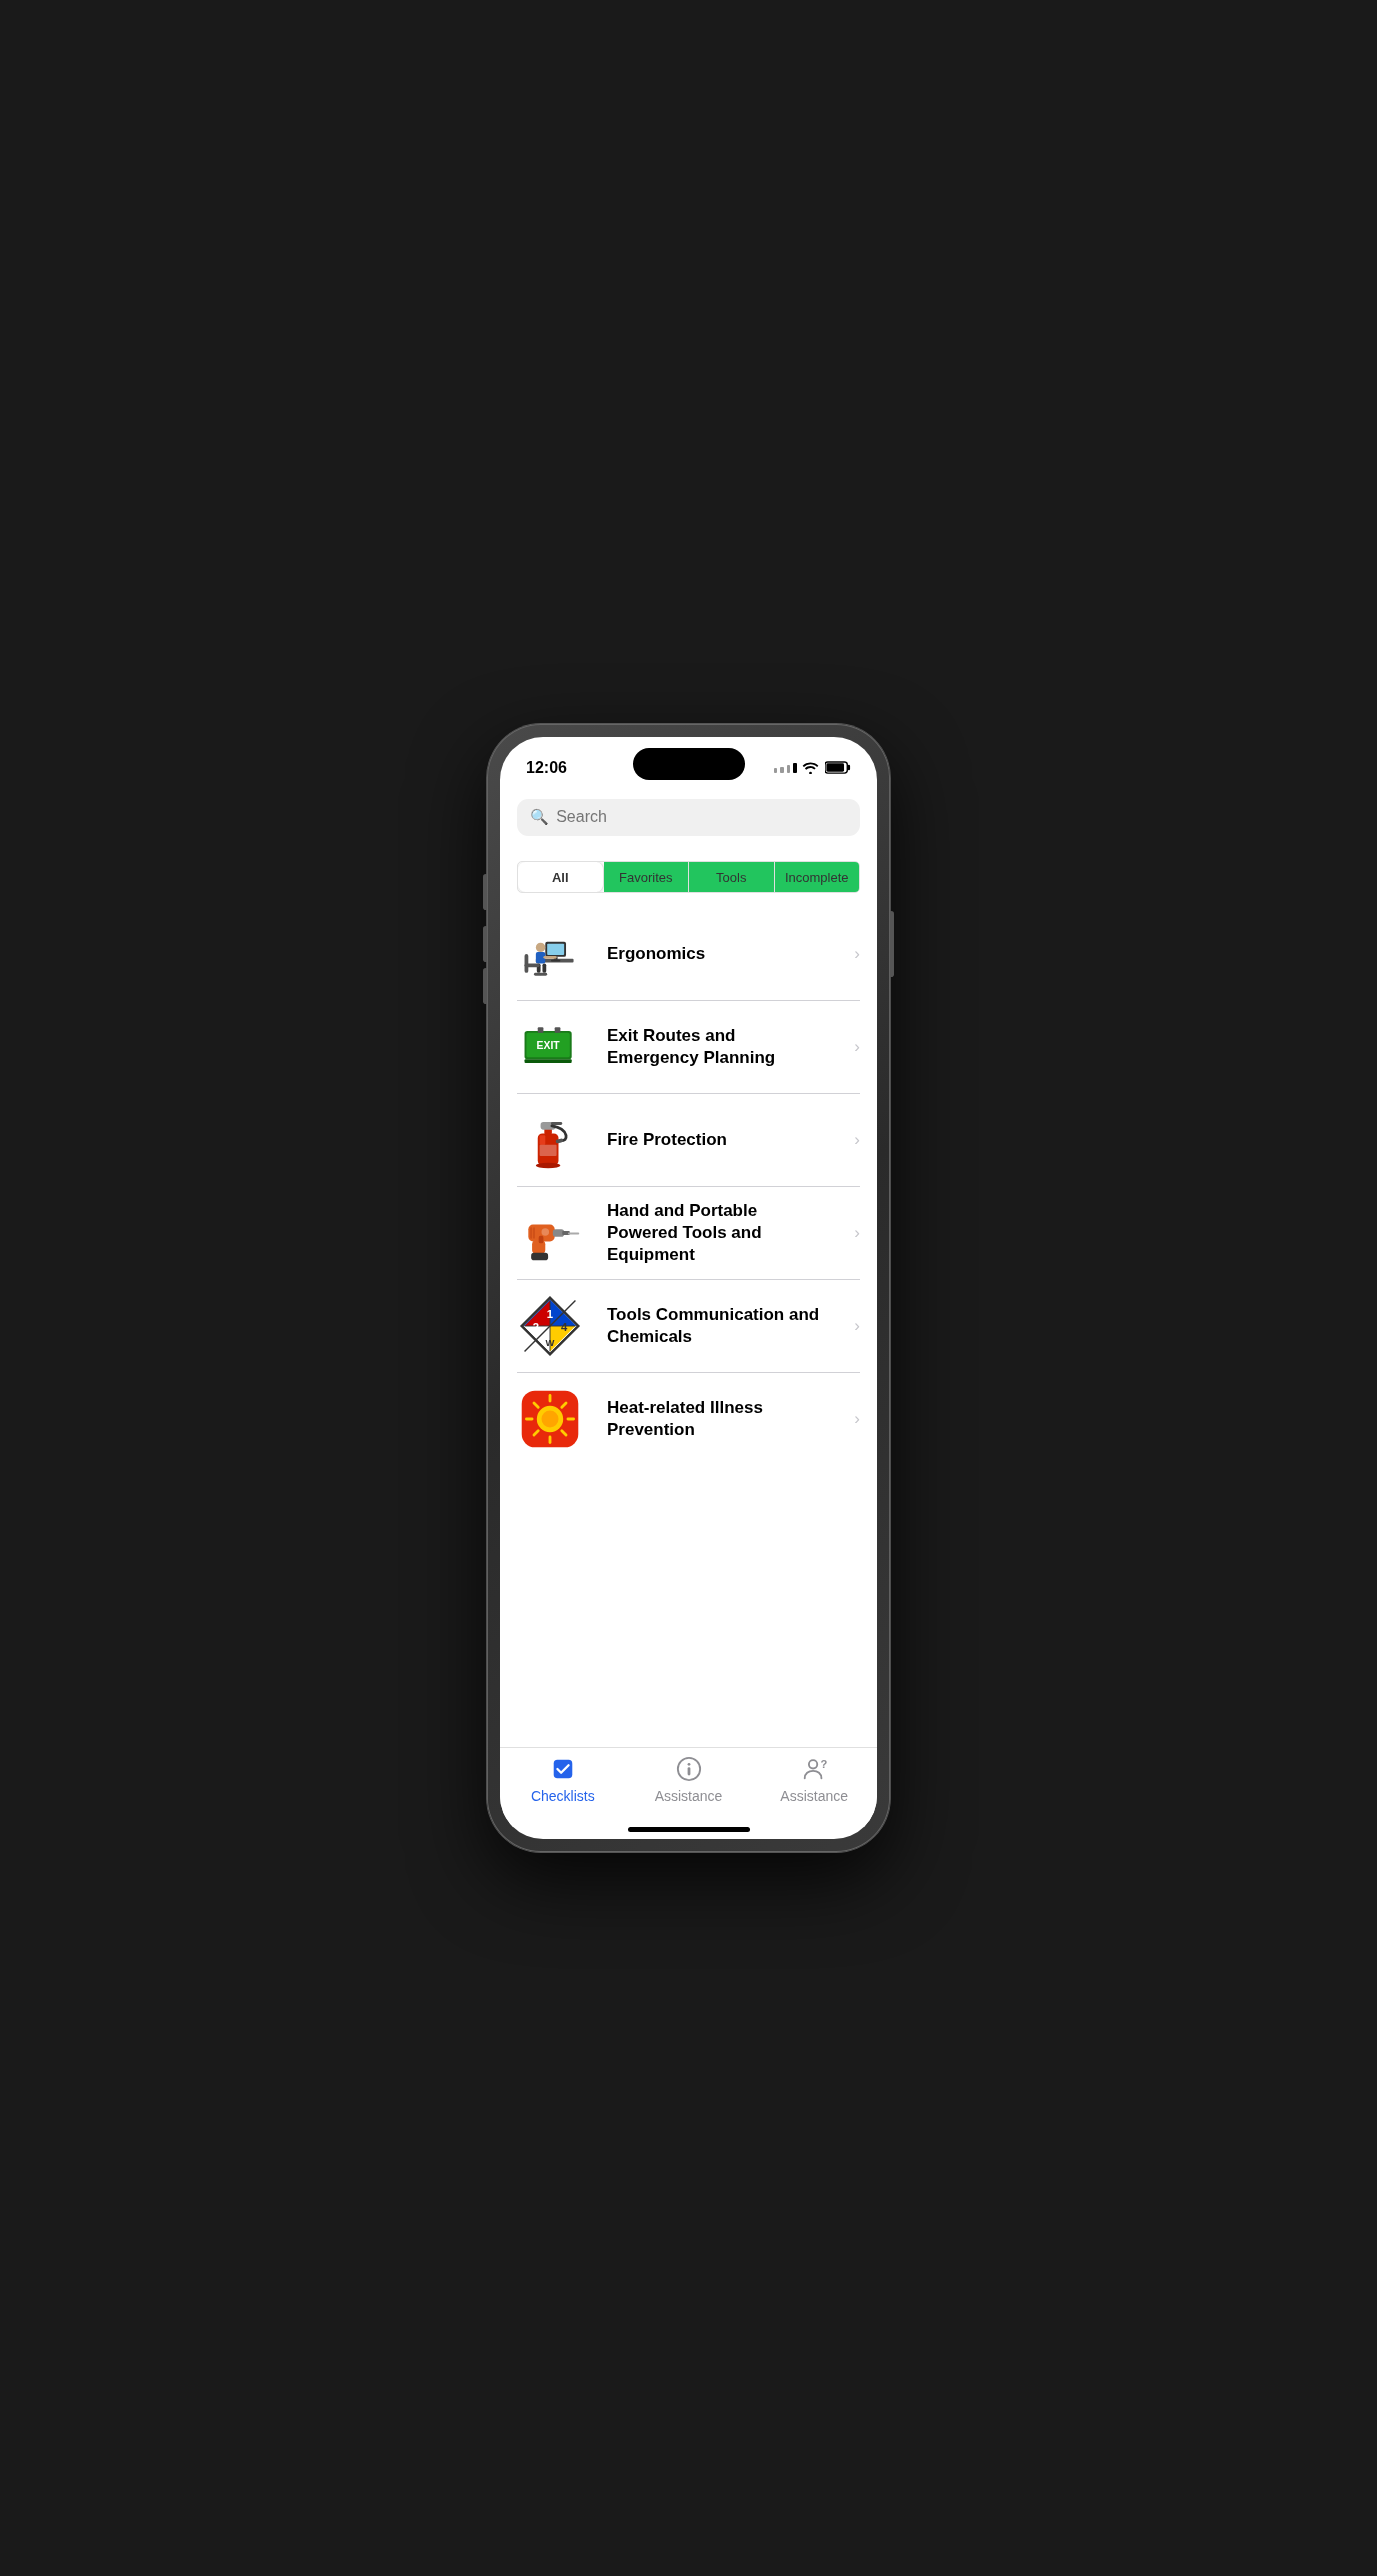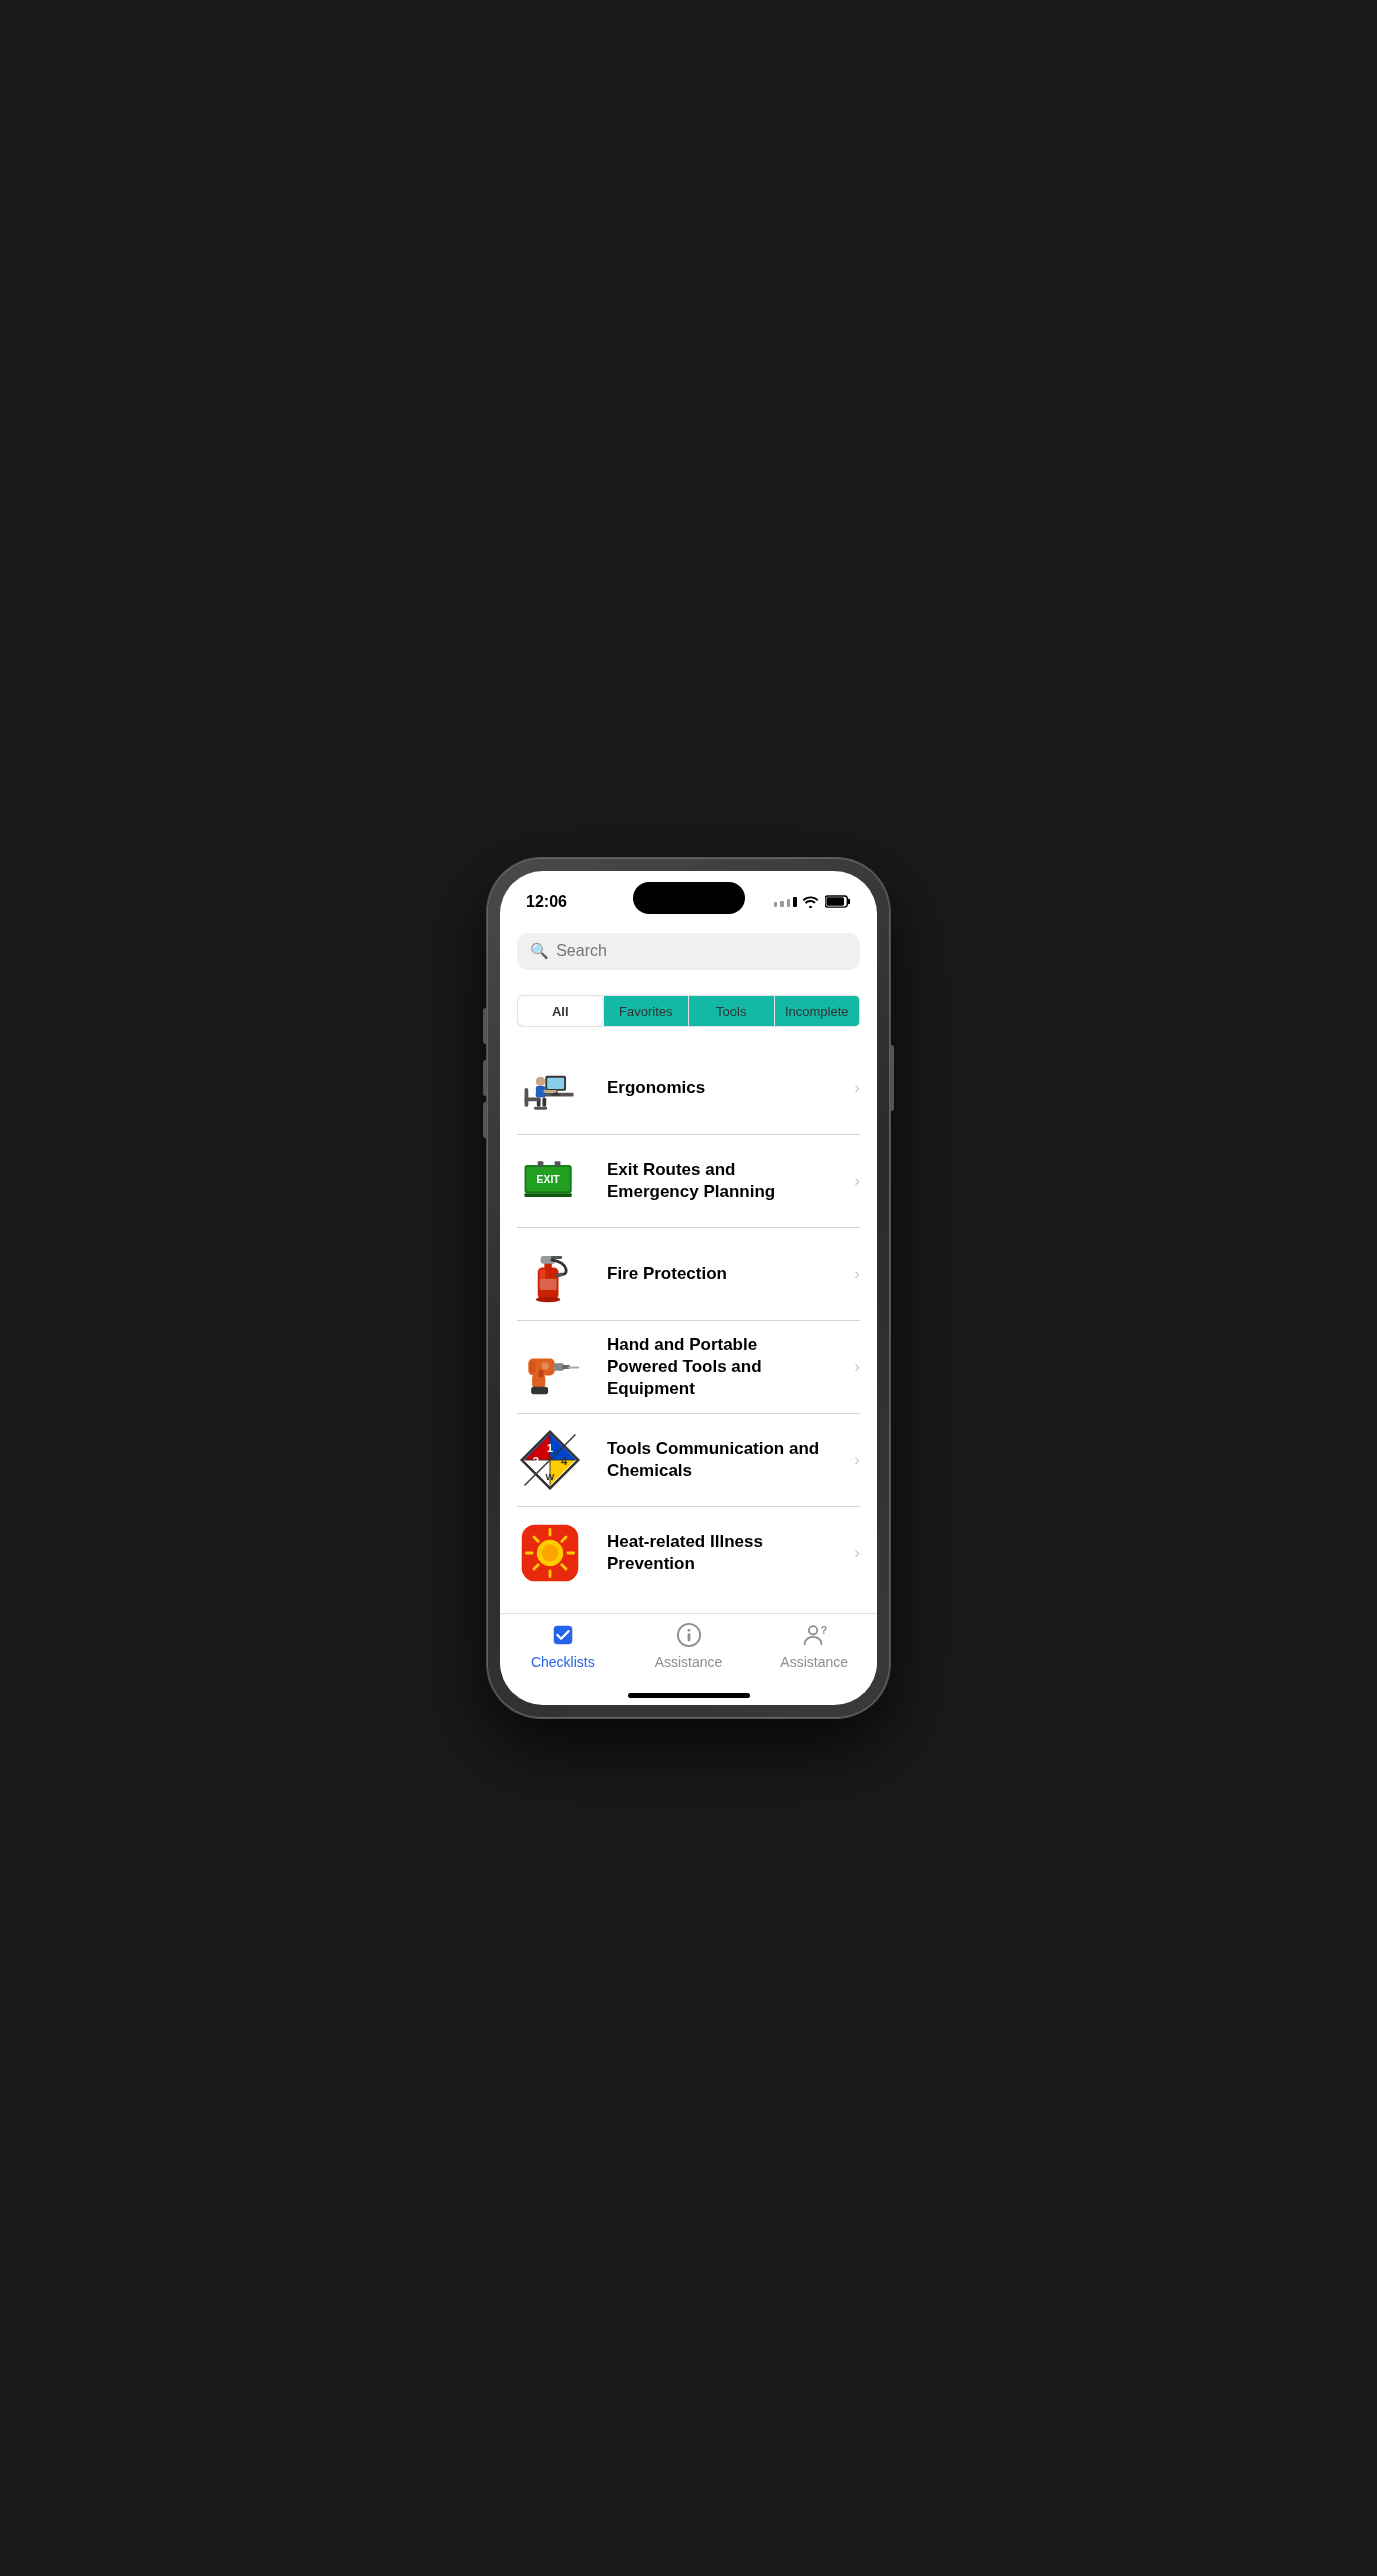--- a/index.html
+++ b/index.html
@@ -7,21 +7,21 @@
       background: #1a1a1a;
       display: flex;
       justify-content: center;
       align-items: center;
       min-height: 100vh;
       font-family: -apple-system, BlinkMacSystemFont, 'Helvetica Neue', sans-serif;
     }
 
     .phone-outer {
       width: 403px;
-      height: 860px;
+      height: 1128px;
       background: linear-gradient(145deg, #4a4a4a, #2a2a2a, #3a3a3a);
       border-radius: 54px;
       padding: 13px;
       box-shadow: 0 0 0 0.9px #555, 0 28px 75px rgba(0,0,0,0.8), inset 0 0 0 0.9px #666;
       position: relative;
     }
 
     
     .phone-outer::before {
       content: '';
@@ -138,21 +138,21 @@
       flex-shrink: 0;
     }
     .filter-tab {
       flex: 1;
       text-align: center;
       padding: 7.5px 3.7px;
       font-size: 13px;
       color: #333;
       cursor: pointer;
       border-right: 0.9px solid #e0e0e0;
-      background: #14b8a6;
+      background: #22c55e;
     }
     .filter-tab:last-child { border-right: none; }
     .filter-tab.active {
       background: #fff;
       font-weight: 600;
       border-radius: 7.5px;
       box-shadow: 0 0.9px 3.7px rgba(0,0,0,0.12);
     }
 
     

